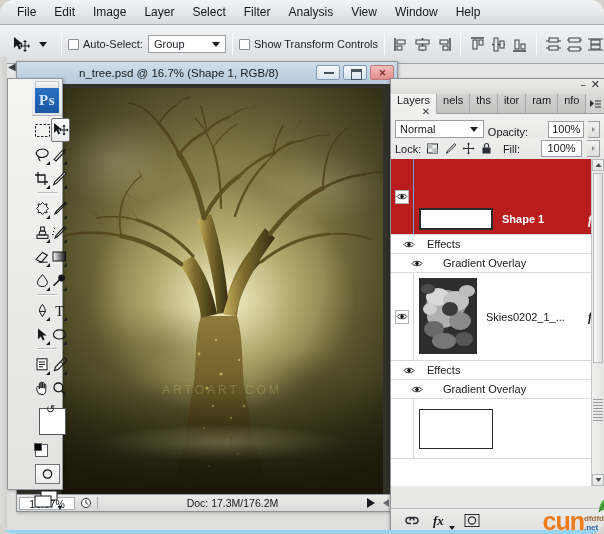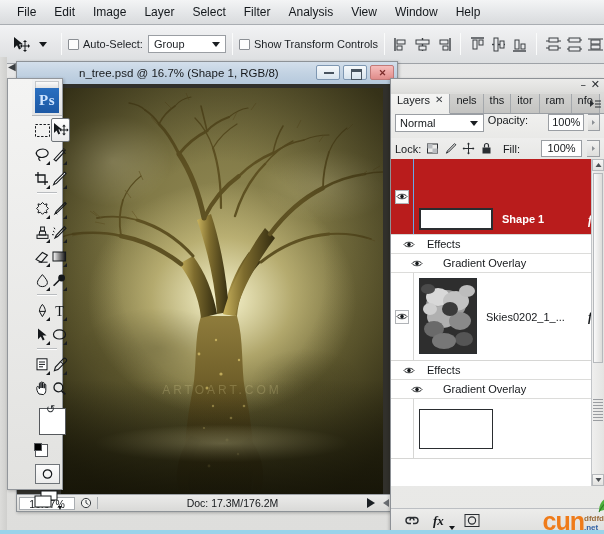--- a/index.html
+++ b/index.html
@@ -9,20 +9,21 @@
     font-family: "Liberation Sans", sans-serif;
     font-size: 11px;
     background: #d6d3ce;
     -webkit-font-smoothing: antialiased;
   }
   #app {
     position: relative;
     width: 604px; height: 534px;
     overflow: hidden;
     background: linear-gradient(#e8e8e8, #dededc);
+    border-radius: 14px;
   }
 
   
   .menubar {
     position: absolute; left: 0; top: 0; width: 604px; height: 25px;
     background: linear-gradient(#f3f4f5 0%, #e4e6e8 55%, #d9dbdd 100%);
     border-bottom: 1px solid #a9adb2;
     display: flex; align-items: center;
     padding-left: 8px; box-sizing: border-box;
   }
@@ -263,37 +264,38 @@
     position: absolute; top: 0; font: 11px/11px "DejaVu Sans", sans-serif; color: #2a2e32;
   }
   .panel-topbar .minb { right: 18px; }
   .panel-topbar .closeb { right: 4px; }
   .tabs {
     height: 21px; display: flex; align-items: flex-end;
     background: linear-gradient(#dcdcda, #cfcfcd);
     border-bottom: 1px solid #9a9ea3; position: relative;
   }
   .tab {
-    height: 19px; box-sizing: border-box; display: flex; align-items: flex-start;
+    height: 19px; box-sizing: border-box; display: flex; align-items: flex-end;
     padding: 0 6px; font-size: 11px; color: #16191c; white-space: nowrap;
     border-right: 1px solid #a4a8ac;
     background: linear-gradient(#d2d2d0, #c3c3c1);
     cursor: default;
+    flex-direction: column;
   }
   .tab.active {
     background: linear-gradient(#f4f4f3, #eeeeec);
     border-bottom: 1px solid #eeeeec; margin-bottom: -1px; height: 20px;
     font-weight: 400;
   }
   .tab .x { margin-left: 5px; font-size: 10px; color: #3a3e42; }
   .panel-menu {
     position: absolute; right: 2px; bottom: 2px; width: 14px; height: 14px;
   }
   .blendrow {
-    height: 24px; display: flex; align-items: flex-start;
+    height: 24px; display: flex; align-items: flex-end;
     padding: 0 4px; gap: 4px; box-sizing: border-box;
     background: linear-gradient(#f0f0ef, #e9e9e7);
   }
   .blend-select {
     width: 100px; height: 18px; box-sizing: border-box;
     border: 1px solid #9a9ea3; background: #fff;
     display: flex; align-items: center; justify-content: space-between;
     padding: 0 2px 0 4px; font-size: 11px; color: #16191c;
   }
   .lbl { font-size: 11px; color: #16191c; white-space: nowrap; }

